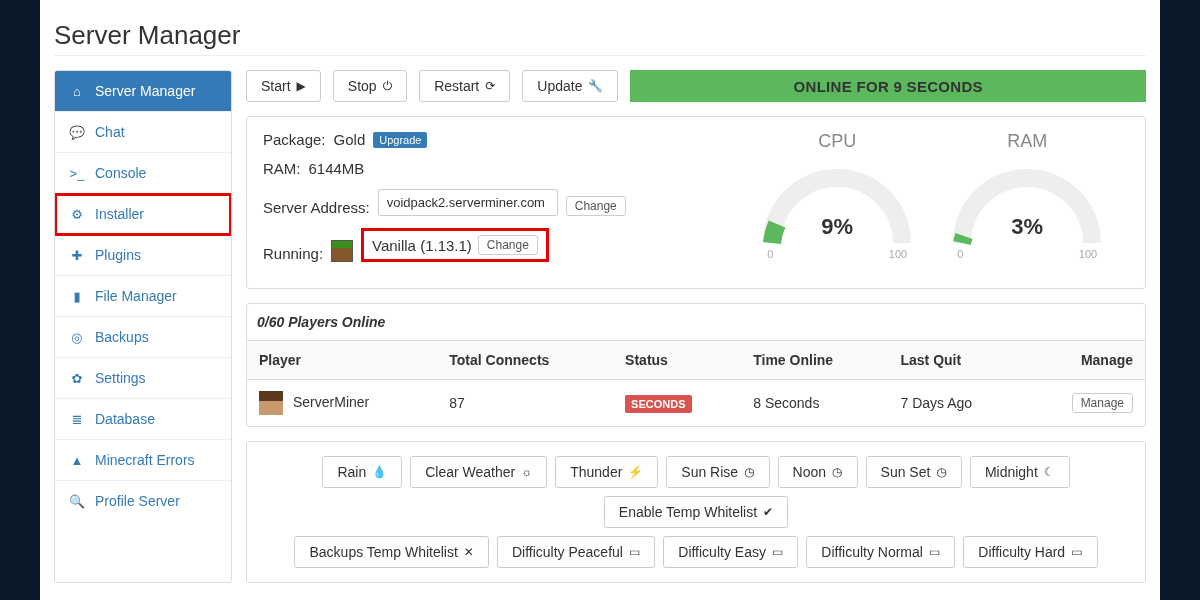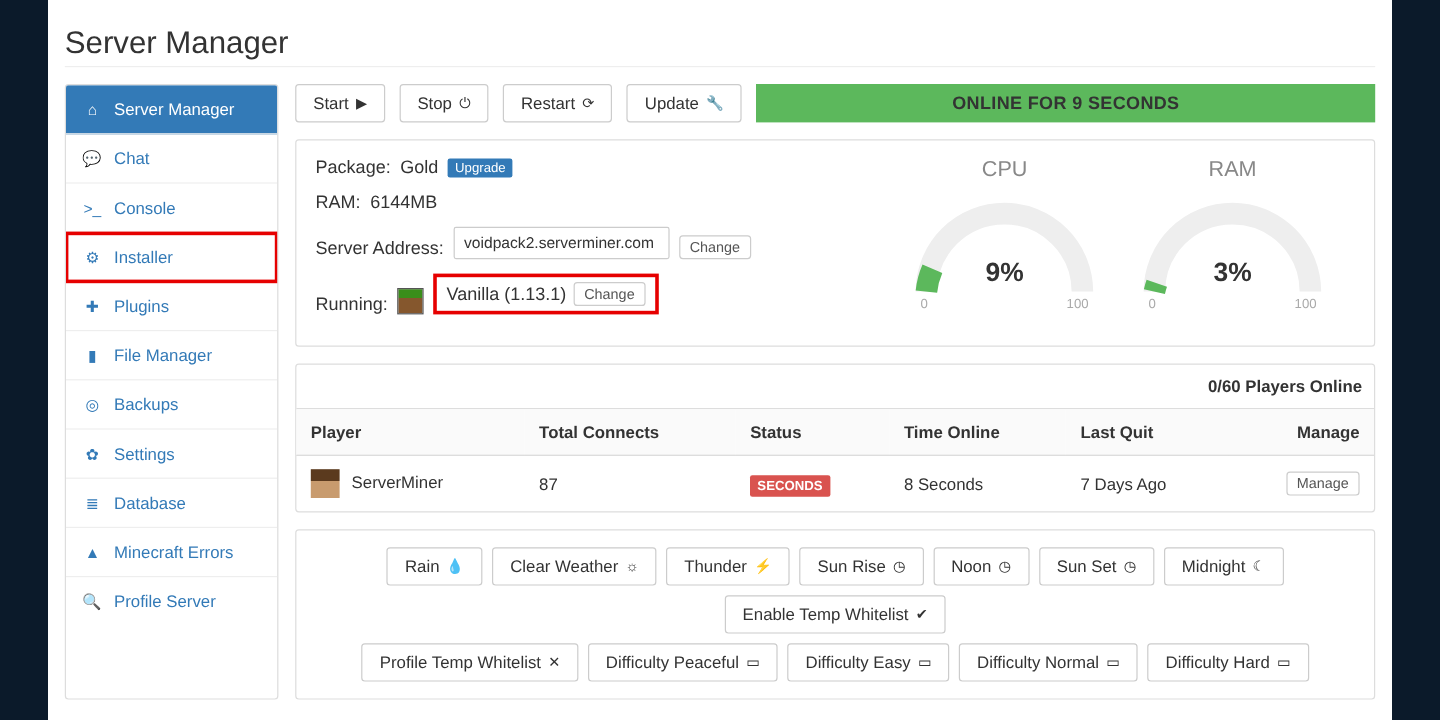--- a/index.html
+++ b/index.html
@@ -31,21 +31,21 @@
 .grass { width: 22px; height: 22px; background: linear-gradient(to bottom, #3a8e1a 0%, #3a8e1a 35%, #85572d 35%, #85572d 100%); border: 1px solid #555; }
 .hl-box { border: 3px solid #e60000; padding: 4px 8px; display: inline-flex; align-items: center; gap: 6px; }
 .gauges { flex: 1; display: flex; gap: 30px; justify-content: center; }
 .gauge { text-align: center; }
 .gauge-title { font-size: 18px; color: #888; margin-bottom: 6px; }
 .gauge-arc { position: relative; width: 160px; height: 90px; }
 .gauge-arc svg { width: 160px; height: 90px; }
 .gauge-pct { position: absolute; left: 0; right: 0; bottom: 8px; font-size: 22px; font-weight: 700; color: #333; }
 .gauge-lbls { display: flex; justify-content: space-between; font-size: 11px; color: #aaa; padding: 0 10px; }
 .players-panel { border: 1px solid #ddd; border-radius: 3px; margin-bottom: 14px; }
-.players-hdr { text-align: right; padding: 10px; font-weight: 700; border-bottom: 1px solid #ddd; font-size: 14px; }
+.players-hdr { text-align: left; padding: 10px; font-weight: 700; border-bottom: 1px solid #ddd; font-size: 14px; font-style: italic; }
 .ptable { width: 100%; border-collapse: collapse; }
 .ptable th { text-align: left; padding: 11px 12px; font-weight: 700; font-size: 14px; border-bottom: 1px solid #ddd; background: #fafafa; }
 .ptable td { padding: 11px 12px; font-size: 14px; }
 .avatar { width: 24px; height: 24px; display: inline-block; vertical-align: middle; margin-right: 10px; background: linear-gradient(to bottom, #5b3a1e 0%, #5b3a1e 40%, #c89b6e 40%, #c89b6e 100%); }
 .badge-off { background: #d9534f; color: #fff; font-size: 11px; padding: 3px 6px; border-radius: 2px; font-weight: 700; }
 .actions-panel { border: 1px solid #ddd; border-radius: 3px; padding: 14px; }
 .actions-row { display: flex; flex-wrap: wrap; gap: 8px; justify-content: center; margin-bottom: 8px; }
 .actions-row:last-child { margin-bottom: 0; }
 .ico-sm { font-size: 12px; }
 </style>
@@ -243,21 +243,21 @@
               <span>Midnight</span>
               <span class="ico-sm">☾</span>
             </button>
           <button class="btn">
               <span>Enable Temp Whitelist</span>
               <span class="ico-sm">✔</span>
             </button>
         </div>
         <div class="actions-row">
           <button class="btn">
-              <span>Profile Temp Whitelist</span>
+              <span>Backups Temp Whitelist</span>
               <span class="ico-sm">✕</span>
             </button>
           <button class="btn">
               <span>Difficulty Peaceful</span>
               <span class="ico-sm">▭</span>
             </button>
           <button class="btn">
               <span>Difficulty Easy</span>
               <span class="ico-sm">▭</span>
             </button>

